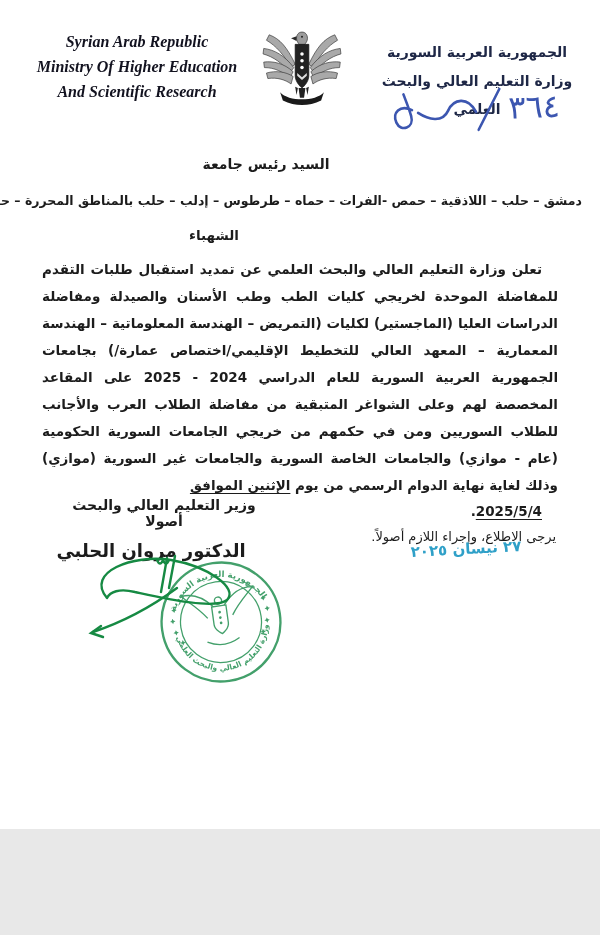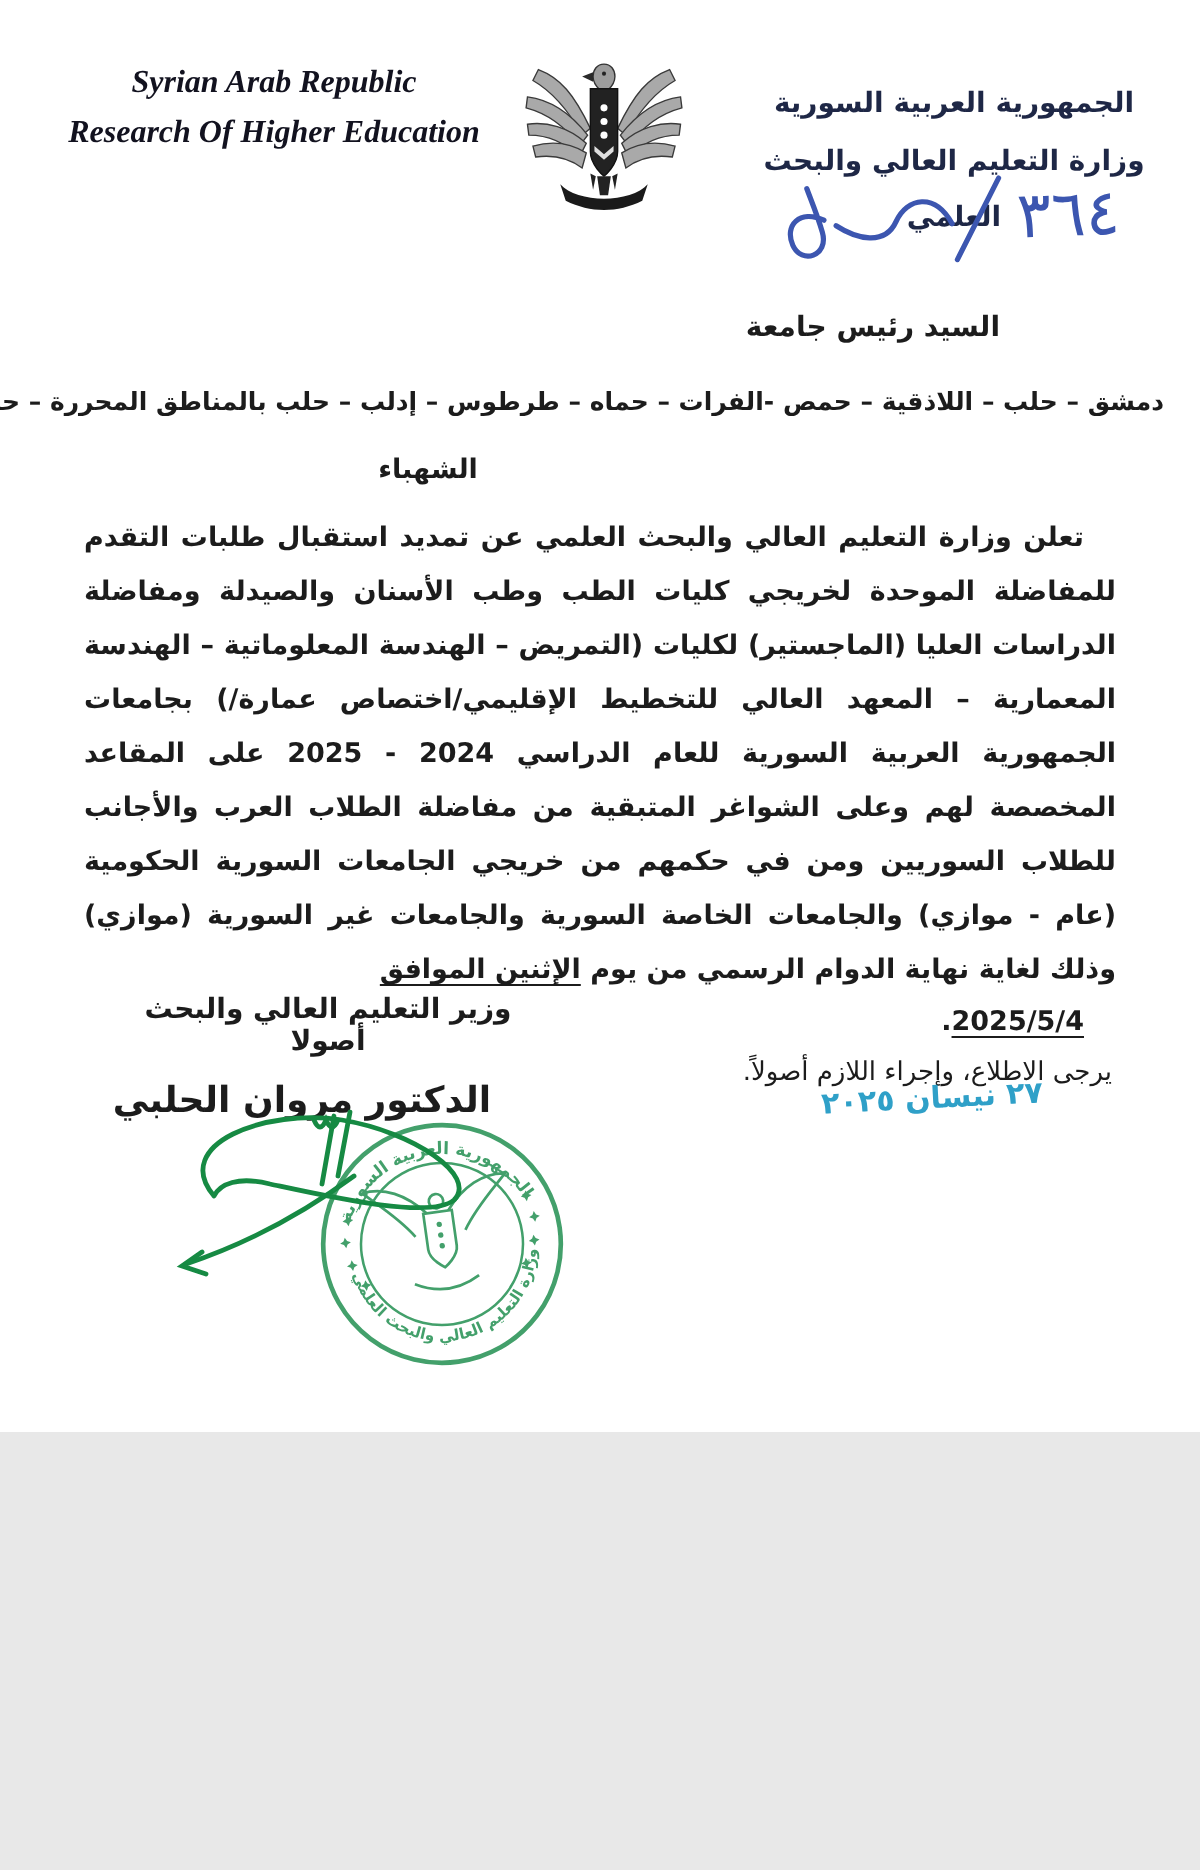--- a/index.html
+++ b/index.html
@@ -7,21 +7,21 @@
     --body-text:#1c1c1c;
     --ref-blue:#3c56b0;
     --date-cyan:#2fa0c8;
     --stamp-green:#2a9357;
     --signature-green:#168a43;
   }
   *{margin:0;padding:0;box-sizing:border-box;}
   html,body{background:#e8e8e8;}
   .page{
     position:relative;
-    width:600px;height:716px;
+    width:600px;height:829px;
     background:#ffffff;
     margin:0 auto;
     overflow:hidden;
     font-family:"DejaVu Sans",sans-serif;
     color:var(--body-text);
   }
   
   .hdr-en{
     position:absolute;left:14px;top:30px;width:246px;
     text-align:center;
@@ -37,22 +37,22 @@
     font-weight:bold;font-size:14px;line-height:2.05;
     color:var(--header-navy);
   }
   .ref-script{position:absolute;left:382px;top:84px;transform:rotate(-2deg);}
   .ref-script text{
     font-family:"DejaVu Sans",sans-serif;
     fill:var(--ref-blue);
   }
   
   .addr-1{
-    position:absolute;left:0;top:156px;width:500px;
-    text-align:right;direction:rtl;
+    position:absolute;left:16px;top:156px;width:500px;
+    text-align:center;direction:rtl;
     font-weight:bold;font-size:14px;
   }
   .addr-2{
     position:absolute;left:34px;top:193px;width:548px;
     text-align:center;direction:rtl;white-space:nowrap;
     font-weight:bold;font-size:12.5px;letter-spacing:-0.2px;
   }
   .addr-3{
     position:absolute;left:164px;top:227px;width:100px;
     text-align:center;direction:rtl;
@@ -100,21 +100,22 @@
   .stamp text{font-family:"DejaVu Sans",sans-serif;font-weight:bold;fill:var(--stamp-green);}
   .sig-scrawl{position:absolute;left:55px;top:548px;}
 </style>
 </head>
 <body>
 
 <div class="page">
 
   <div class="hdr-en">
     <div>Syrian Arab Republic</div>
-    <div>Research Of Higher Education</div>
+    <div>Ministry Of Higher Education</div>
+    <div>And Scientific Research</div>
   </div>
 
   <svg class="emblem" width="82" height="102" viewBox="0 0 120 130">
     <g fill="#a9a9a9" stroke="#3a3a3a" stroke-width="1">
       <path d="M50 55 C38 30 28 18 12 12 L8 20 C22 28 34 42 44 60 Z"></path>
       <path d="M48 60 C34 42 20 34 4 32 L3 40 C18 44 32 54 42 68 Z"></path>
       <path d="M47 66 C34 54 18 50 4 52 L5 60 C20 60 32 66 42 76 Z"></path>
       <path d="M47 73 C36 66 22 64 8 68 L10 76 C24 74 36 78 44 84 Z"></path>
       <path d="M70 55 C82 30 92 18 108 12 L112 20 C98 28 86 42 76 60 Z"></path>
       <path d="M72 60 C86 42 100 34 116 32 L117 40 C102 44 88 54 78 68 Z"></path>

